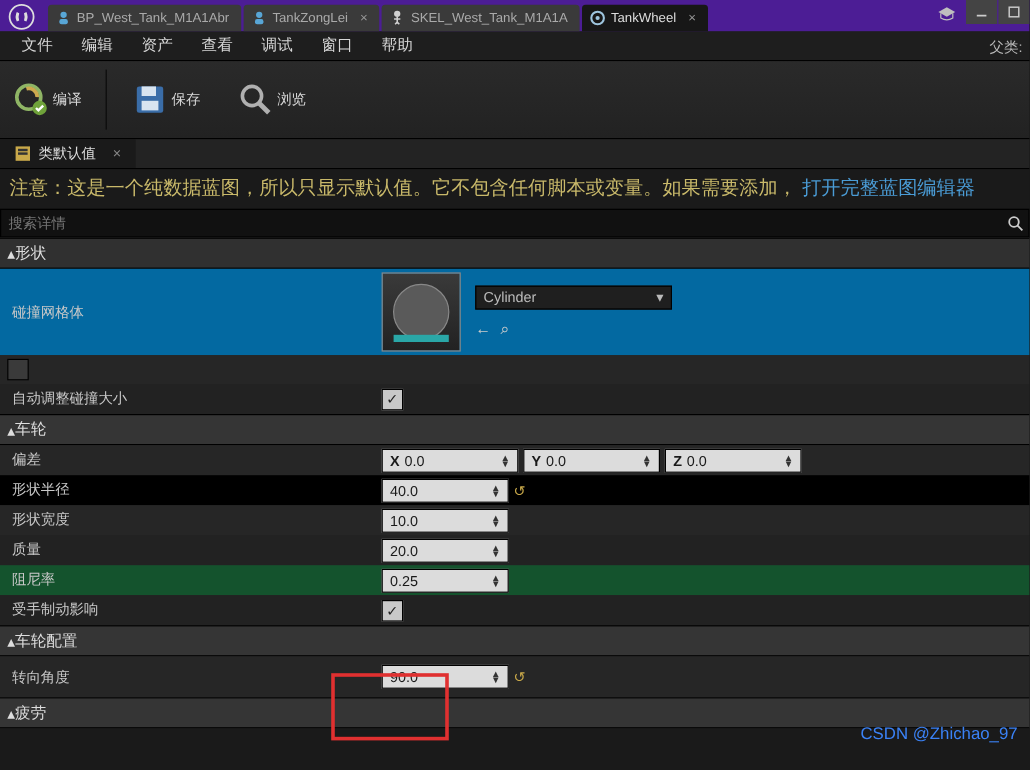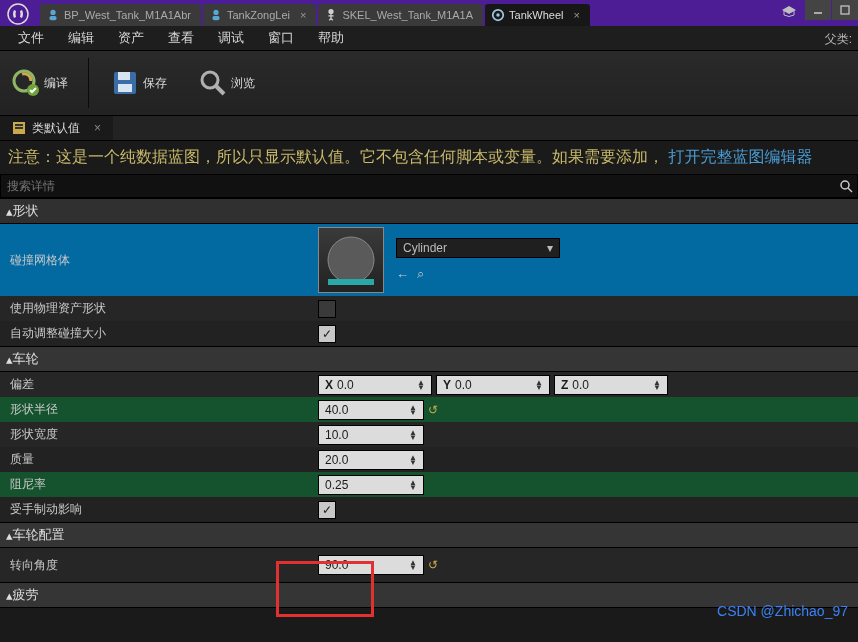--- a/index.html
+++ b/index.html
@@ -205,21 +205,20 @@
         </div>
         <div class="asset-tools">
           <span>←</span>
           <span>⌕</span>
         </div>
       </div>
     </div>
   </div>
 
   <div class="prop-row" style="background:#262626">
-    <div class="prop-label">使用物理资产形状</div>
     <div class="prop-val">
         <div class="checkbox unchecked"></div>
       </div>
   </div>
 
   <div class="prop-row" style="background:#222">
     <div class="prop-label">自动调整碰撞大小</div>
     <div class="prop-val">
         <div class="checkbox">✓</div>
       </div>
@@ -241,21 +240,21 @@
           <span class="spin">▲<br>▼</span>
         </div>
       <div class="numbox wide">
           <span class="vec-lbl">Z</span>
           <span>0.0</span>
           <span class="spin">▲<br>▼</span>
         </div>
     </div>
   </div>
 
-  <div class="prop-row" style="background:#14532d">
+  <div class="prop-row" style="background:#000000">
     <div class="prop-label">形状半径</div>
     <div class="prop-val">
       <div class="numbox">
           <span>40.0</span>
           <span class="spin">▲<br>▼</span>
         </div>
       <span class="reset">↺</span>
     </div>
   </div>
 

